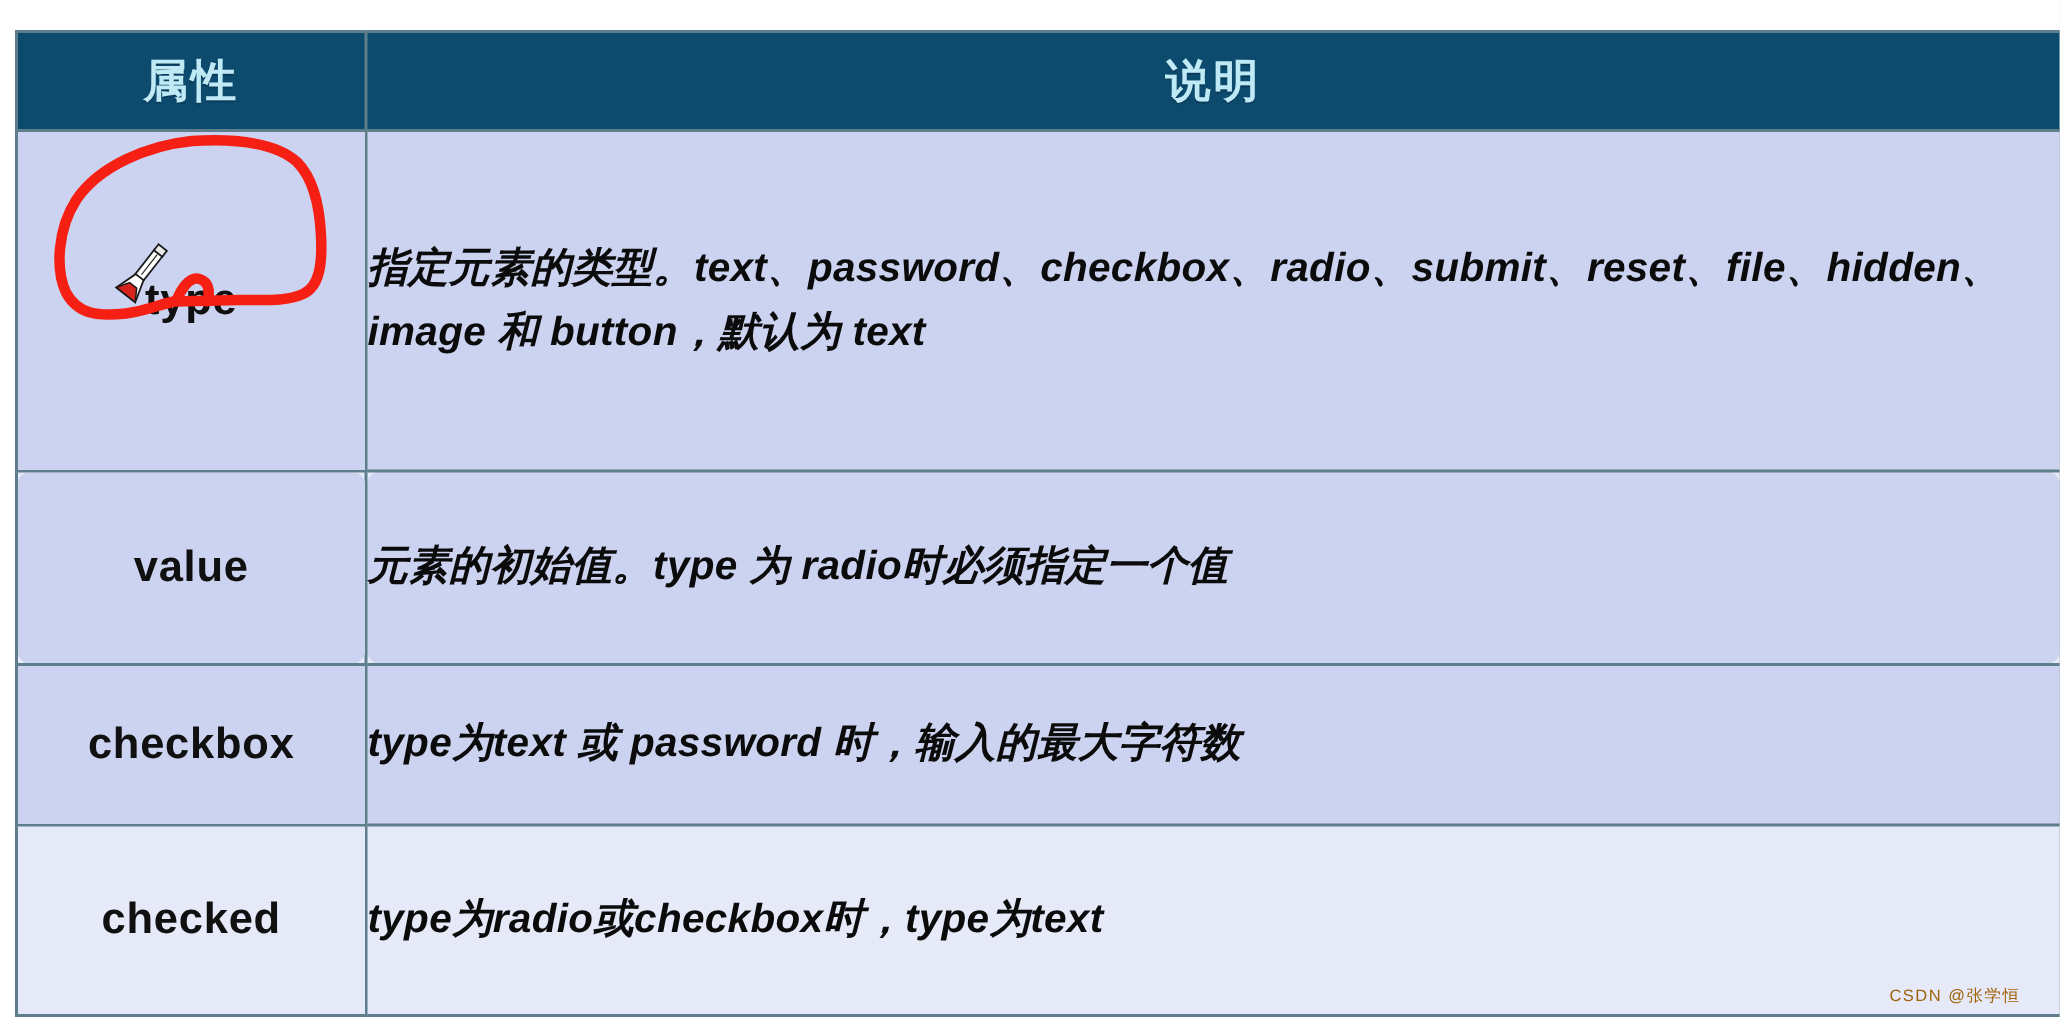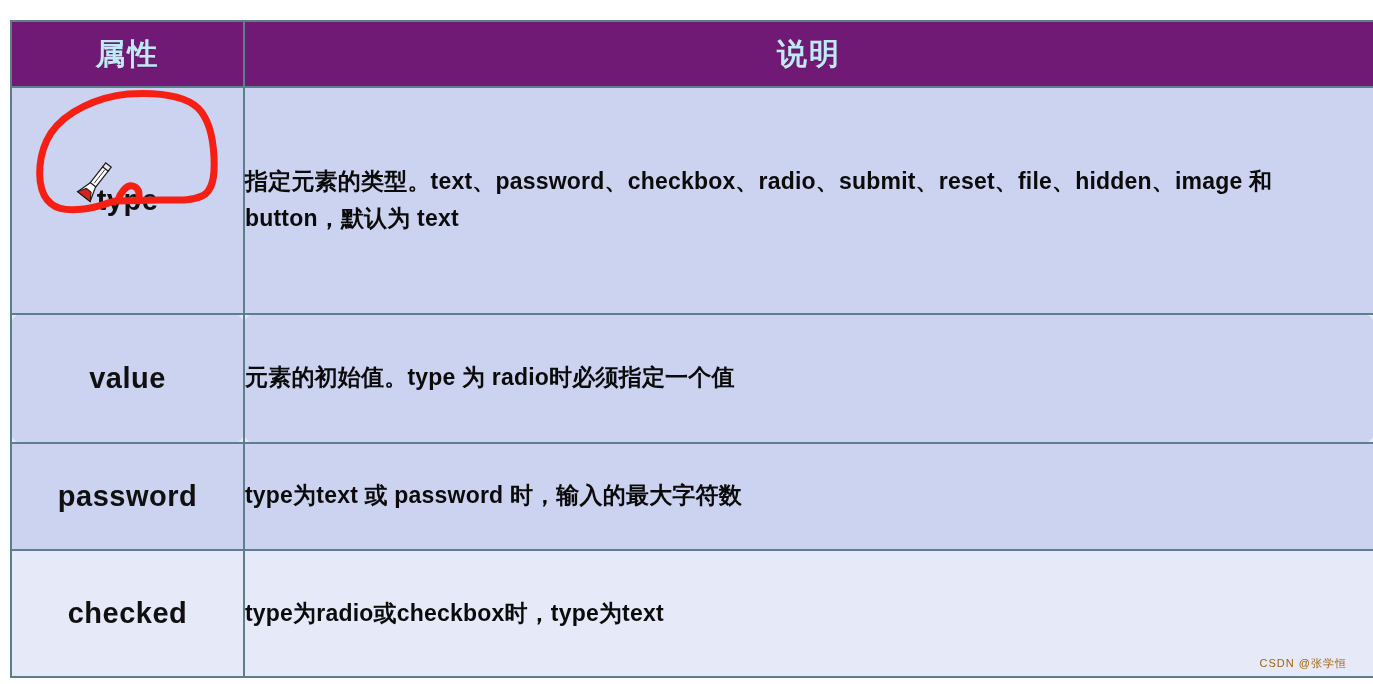--- a/index.html
+++ b/index.html
@@ -33,21 +33,21 @@
 
   #attr-table th,
   #attr-table td {
     border: 2px solid #5f7e8c;
     padding: 0;
     vertical-align: middle;
   }
 
   
   thead th {
-    background: #701a75;
+    background: #0c4a6e;
     color: #bfe9f5;
     font-weight: bold;
     font-size: 30px;
     text-align: center;
     height: 64px;
     letter-spacing: 2px;
     text-shadow: 0 1px 0 rgba(0,0,0,0.18);
   }
 
   
@@ -59,27 +59,28 @@
     position: relative;
   }
   td.attr-cell .attr-text {
     display: inline-block;
     letter-spacing: 0.5px;
   }
 
   
   td.desc-cell {
     text-align: left;
-    font-size: 23px;
+    font-size: 27px;
     font-weight: bold;
     color: #0b0b0b;
     line-height: 1.62;
     padding-left: 14px;
     padding-right: 6px;
     letter-spacing: 0.2px;
+    font-style: italic;
   }
 
   
   tr.shade-dark  td { background: #ccd3f0; }
   tr.shade-light td { background: #e5e9f8; }
 
   
   tr.row-type      td { height: 142px; }
   tr.row-name      td { height: 74px; }
   tr.row-value     td { height: 80px; border-radius: 11px; }
@@ -131,21 +132,21 @@
       <td class="desc-cell">指定元素的类型。text、password、checkbox、radio、submit、reset、file、hidden、image 和 button，默认为 text</td>
     </tr>
     <tr class="shade-dark row-value">
       <td class="attr-cell">
         <span class="attr-text">value</span>
       </td>
       <td class="desc-cell">元素的初始值。type 为 radio时必须指定一个值</td>
     </tr>
     <tr class="shade-dark row-maxlength">
       <td class="attr-cell">
-        <span class="attr-text">password</span>
+        <span class="attr-text">checkbox</span>
       </td>
       <td class="desc-cell">type为text 或 password 时，输入的最大字符数</td>
     </tr>
     <tr class="shade-light row-checked">
       <td class="attr-cell">
         <span class="attr-text">checked</span>
       </td>
       <td class="desc-cell">type为radio或checkbox时，type为text</td>
     </tr>
   </tbody>

